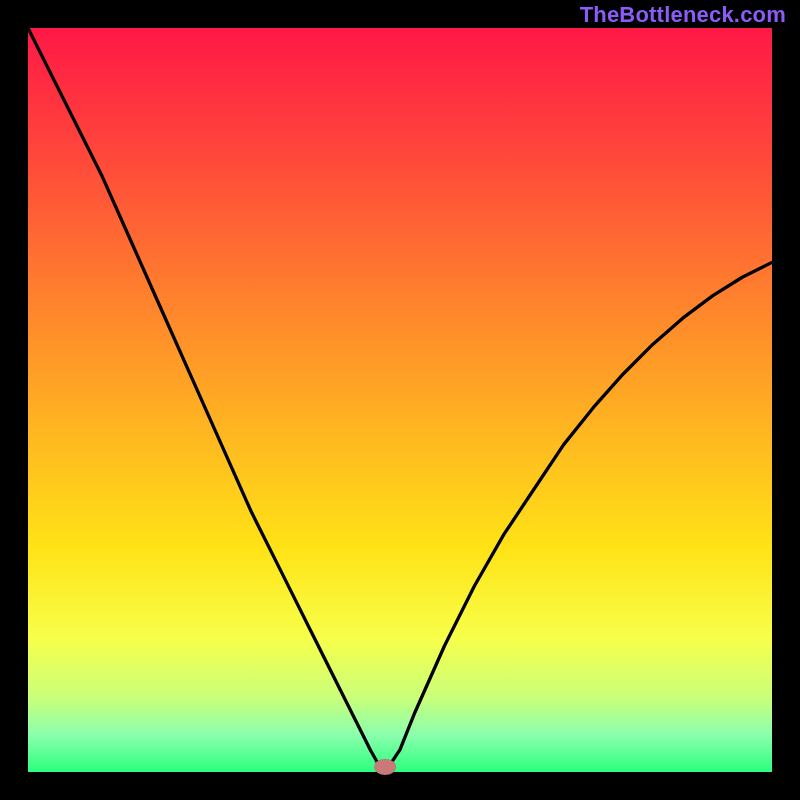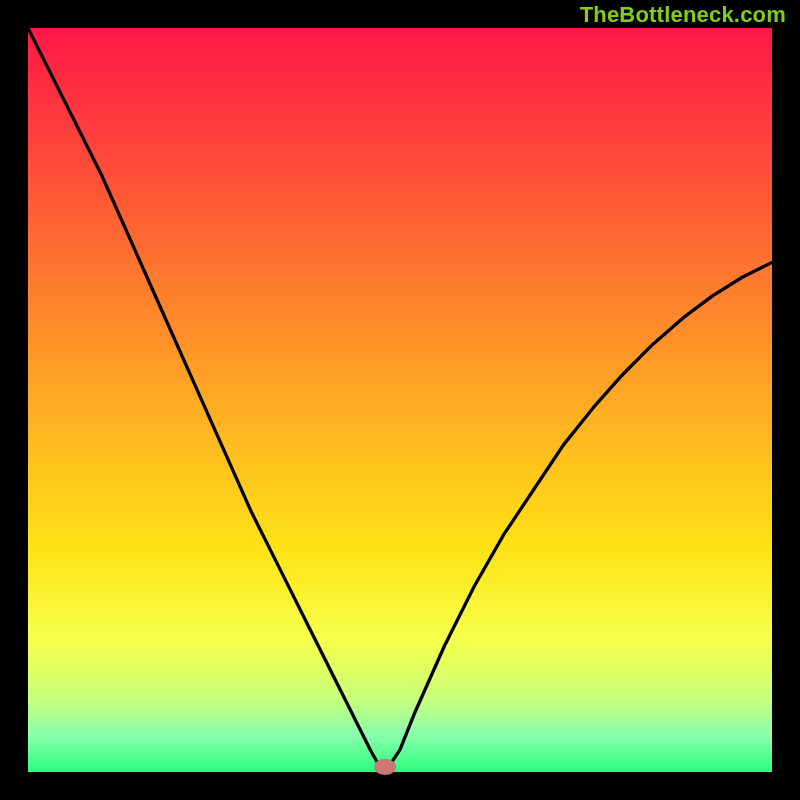--- a/index.html
+++ b/index.html
@@ -16,21 +16,21 @@
     left: 0;
     top: 0;
     width: 800px;
     height: 800px;
     background: #000;
   }
   .watermark {
     position: absolute;
     top: 2px;
     right: 14px;
-    color: #84cc16;
+    color: #8b5cf6;
     font-size: 22px;
     font-weight: 600;
     letter-spacing: 0.2px;
     user-select: none;
   }
   .plot-area {
     position: absolute;
     left: 28px;
     top: 28px;
     width: 744px;

